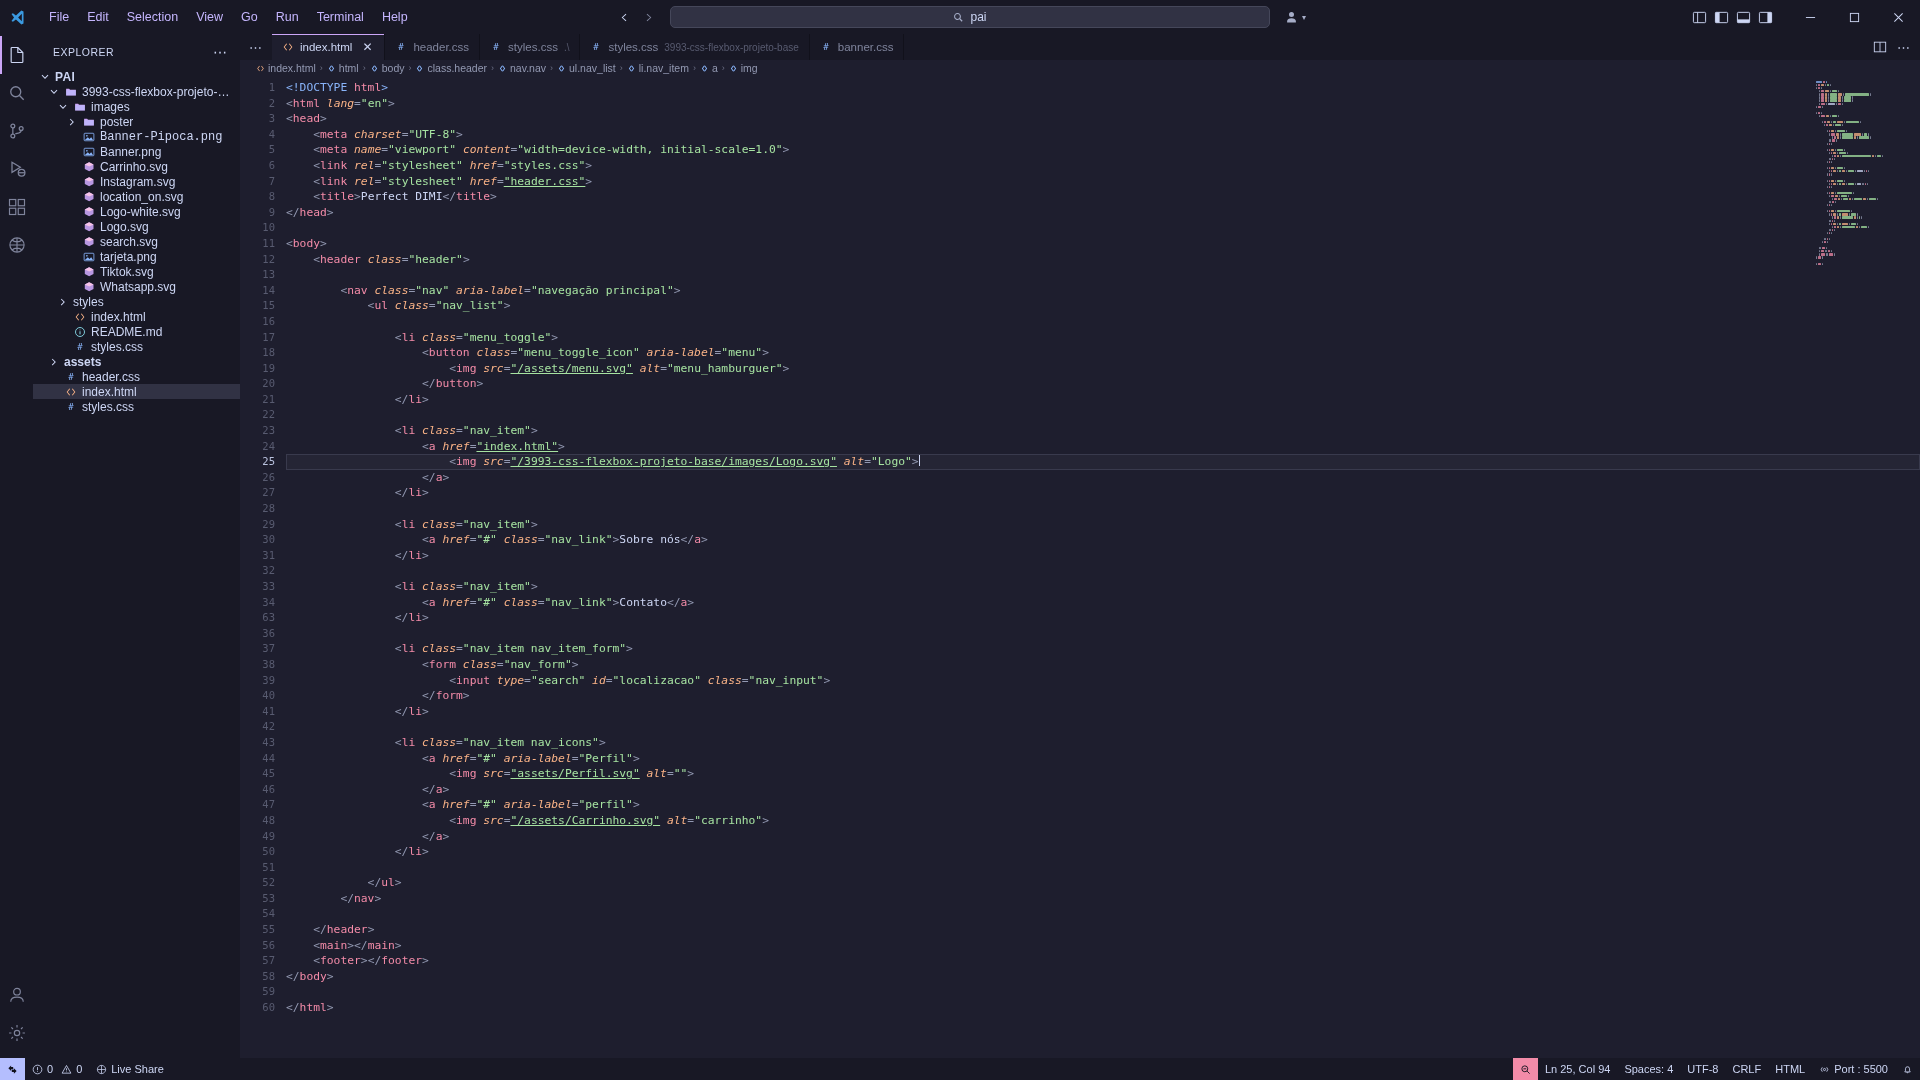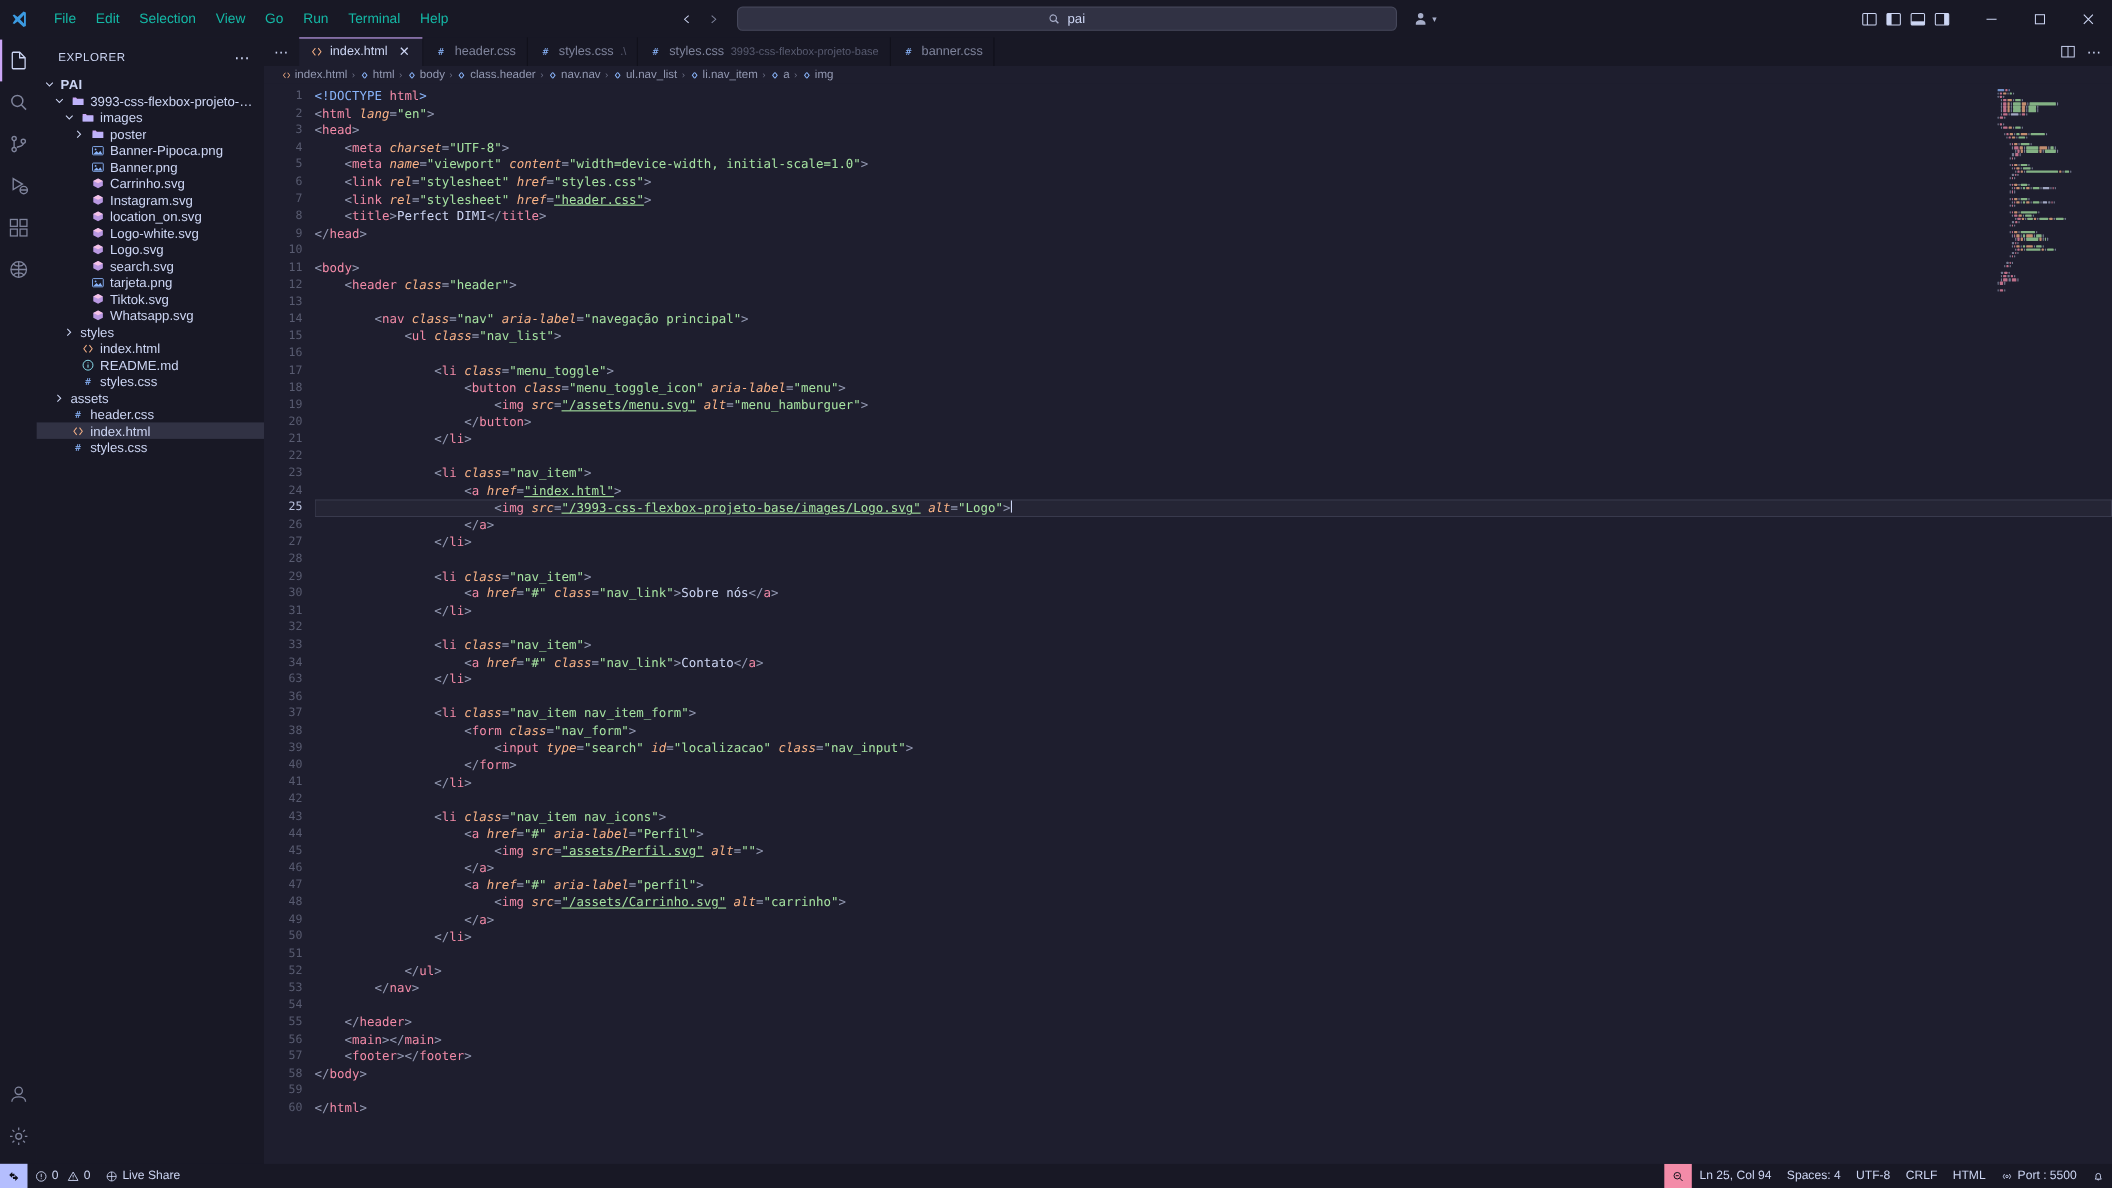--- a/index.html
+++ b/index.html
@@ -14,21 +14,21 @@
 
   
   .titlebar {
     height: 34px; background: #181825; display: flex; align-items: center;
     flex: 0 0 34px; position: relative;
   }
   .vscode-logo { width: 34px; height: 34px; display: flex; align-items: center; justify-content: center; }
   .vscode-logo svg { width: 17px; height: 17px; }
   .menu { display: flex; align-items: center; height: 34px; margin-left: 6px; }
   .menu-item {
-    font-size: 12.5px; color: #14b8a6; padding: 4px 9px; border-radius: 3px;
+    font-size: 12.5px; color: #c4b5fd; padding: 4px 9px; border-radius: 3px;
     cursor: default; white-space: nowrap;
   }
 
   .titlebar-center {
     position: absolute; left: 0; right: 0; display: flex;
     align-items: center; justify-content: center; pointer-events: none;
   }
   .nav-arrows { display: flex; gap: 2px; align-items: center; margin-right: 10px; pointer-events: auto; }
   .arrow-btn {
     width: 22px; height: 22px; display: flex; align-items: center; justify-content: center;
@@ -383,21 +383,21 @@
               </svg>
             </span>
             <span class="ficon">
               <svg viewBox="0 0 16 16">
                 <path fill="#cba6f7" d="M1.5 3.5h4l1.2 1.6h7.8v7.4H1.5z"></path>
                 <path fill="#b4befe" d="M1.5 5.6h13v7H1.5z" opacity=".55"></path>
               </svg>
             </span>
             <span class="tlabel">poster</span>
           </div>
-          <div class="trow" style="padding-left: 33px;">
+          <div class="trow" style="padding-left: 33px; font-family: Liberation Mono, monospace;">
             <span class="chev empty"></span>
             <span class="ficon">
               <svg viewBox="0 0 16 16">
                 <rect x="1.5" y="3" width="13" height="10" rx="1" fill="none" stroke="#89b4fa" stroke-width="1.1"></rect>
                 <circle cx="5.2" cy="6.4" r="1.1" fill="#89b4fa"></circle>
                 <path fill="#89b4fa" d="M2.6 12 6.4 8.3l2.3 2.4 2.2-2.5 2.4 3.8z"></path>
               </svg>
             </span>
             <span class="tlabel">Banner-Pipoca.png</span>
           </div>
@@ -533,21 +533,21 @@
           </div>
           <div class="trow" style="padding-left: 24px;">
             <span class="chev empty"></span>
             <span class="ficon">
               <svg viewBox="0 0 16 16">
                 <text x="8" y="12" font-size="12" font-family="DejaVu Sans Mono" fill="#89b4fa" text-anchor="middle">#</text>
               </svg>
             </span>
             <span class="tlabel">styles.css</span>
           </div>
-          <div class="trow" style="padding-left: 15px;">
+          <div class="trow" style="padding-left: 15px; font-weight: bold;">
             <span class="chev">
               <svg viewBox="0 0 16 16">
                 <path fill="currentColor" d="M6 3.5 10.5 8 6 12.5l-.9-.9L8.7 8 5.1 4.4z"></path>
               </svg>
             </span>
             <span class="tlabel">assets</span>
           </div>
           <div class="trow" style="padding-left: 15px;">
             <span class="chev empty"></span>
             <span class="ficon">

